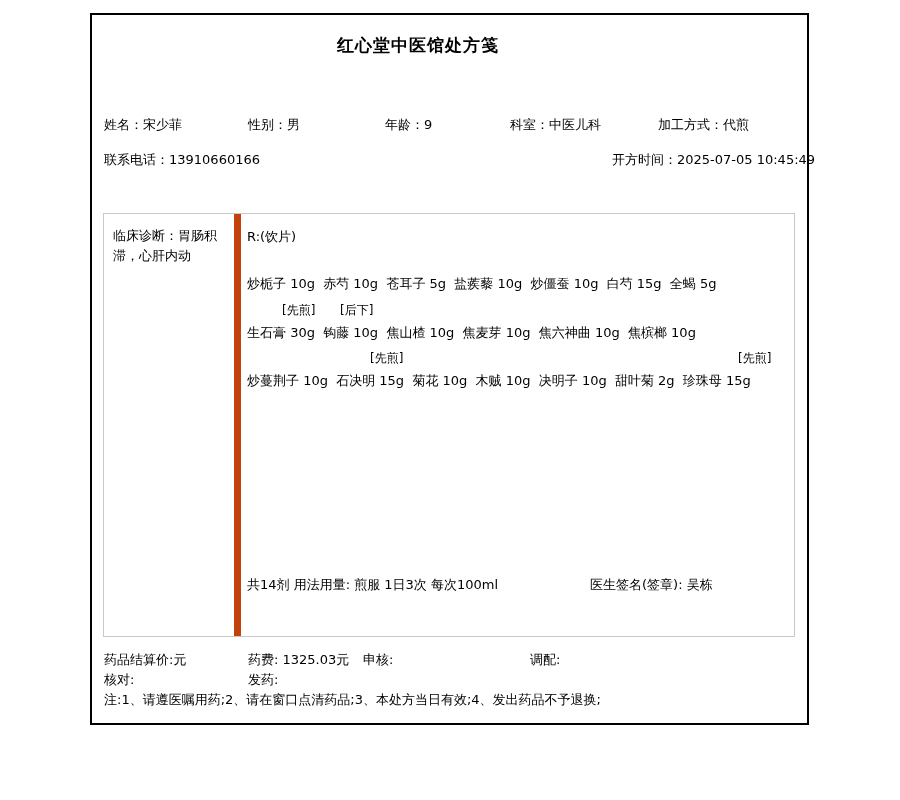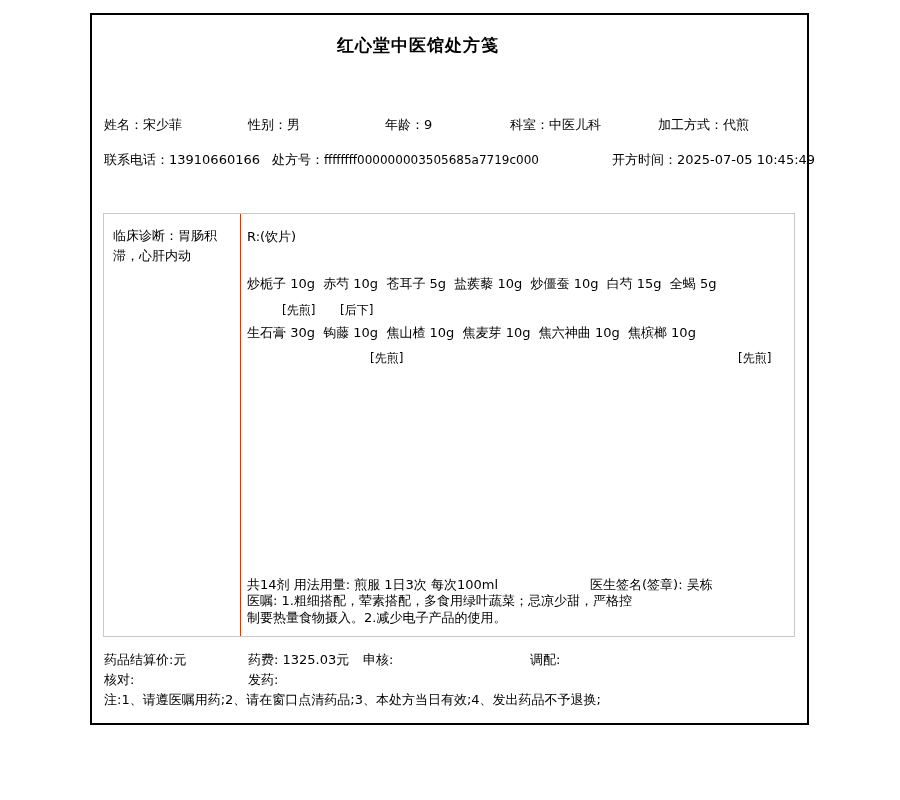--- a/index.html
+++ b/index.html
@@ -46,21 +46,21 @@
   .main-box {
     position: absolute;
     left: 103px; top: 213px;
     width: 692px; height: 424px;
     border: 1px solid #c9c9c9;
     display: flex;
     background: #ffffff;
   }
   .diag-cell {
     width: 137px;
-    border-right: 1px solid #c2410c;
+    border-right: 7px solid #c2410c;
     padding: 12px 9px;
     line-height: 20px;
   }
   .rx-cell { flex: 1; position: relative; }
   .rx-cell .abs { position: absolute; }
   .rx-header { left: 6px; top: 14px; }
   .herb-line-1 { left: 6px; top: 61px; }
   .tag-row-1 { top: 88px; font-size: 12px; }
   .tag-1a { left: 41px; }
   .tag-1b { left: 99px; }
@@ -97,42 +97,41 @@
 
   <div class="title">红心堂中医馆处方笺</div>
 
   <div class="abs r1 f-name"><span>姓名：</span><span>宋少菲</span></div>
   <div class="abs r1 f-gender"><span>性别：</span><span>男</span></div>
   <div class="abs r1 f-age"><span>年龄：</span><span>9</span></div>
   <div class="abs r1 f-dept"><span>科室：</span><span>中医儿科</span></div>
   <div class="abs r1 f-proc"><span>加工方式：</span><span>代煎</span></div>
 
   <div class="abs r2 f-phone"><span>联系电话：</span><span>13910660166</span></div>
-  <div class="abs r2 f-rxno"><span>处方号：</span><span class="hex">ffffffff000000003505685a7719c000</span></div>
   <div class="abs r2 f-time"><span>开方时间：</span><span>2025-07-05 10:45:49</span></div>
 
   <div class="main-box">
     <div class="diag-cell"><span>临床诊断：</span><span>胃肠积滞，心肝内动</span></div>
     <div class="rx-cell">
       <div class="abs rx-header">R:(饮片)</div>
 
       <div class="abs herb-line-1">炒栀子 10g  赤芍 10g  苍耳子 5g  盐蒺藜 10g  炒僵蚕 10g  白芍 15g  全蝎 5g</div>
 
       <div class="abs tag-row-1 tag-1a">[先煎]</div>
       <div class="abs tag-row-1 tag-1b">[后下]</div>
 
       <div class="abs herb-line-2">生石膏 30g  钩藤 10g  焦山楂 10g  焦麦芽 10g  焦六神曲 10g  焦槟榔 10g</div>
 
       <div class="abs tag-row-2 tag-2a">[先煎]</div>
       <div class="abs tag-row-2 tag-2b">[先煎]</div>
 
+      <div class="abs herb-line-3">炒蔓荆子 10g  石决明 15g  菊花 10g  木贼 10g  决明子 10g  甜叶菊 2g  珍珠母 15g</div>
 
       <div class="abs usage-line">共14剂 用法用量: 煎服 1日3次 每次100ml</div>
       <div class="abs doctor-sign">医生签名(签章): 吴栋</div>
-      <div class="abs advice">医嘱: 1.粗细搭配，荤素搭配，多食用绿叶蔬菜；忌凉少甜，严格控制要热量食物摄入。2.减少电子产品的使用。</div>
     </div>
   </div>
 
   <div class="abs fr1 f-settle">药品结算价:元</div>
   <div class="abs fr1 f-fee">药费: 1325.03元</div>
   <div class="abs fr1 f-review">申核:</div>
   <div class="abs fr1 f-blend">调配:</div>
   <div class="abs fr2 f-check">核对:</div>
   <div class="abs fr2 f-issue">发药:</div>
   <div class="abs note-line">注:1、请遵医嘱用药;2、请在窗口点清药品;3、本处方当日有效;4、发出药品不予退换;</div>

